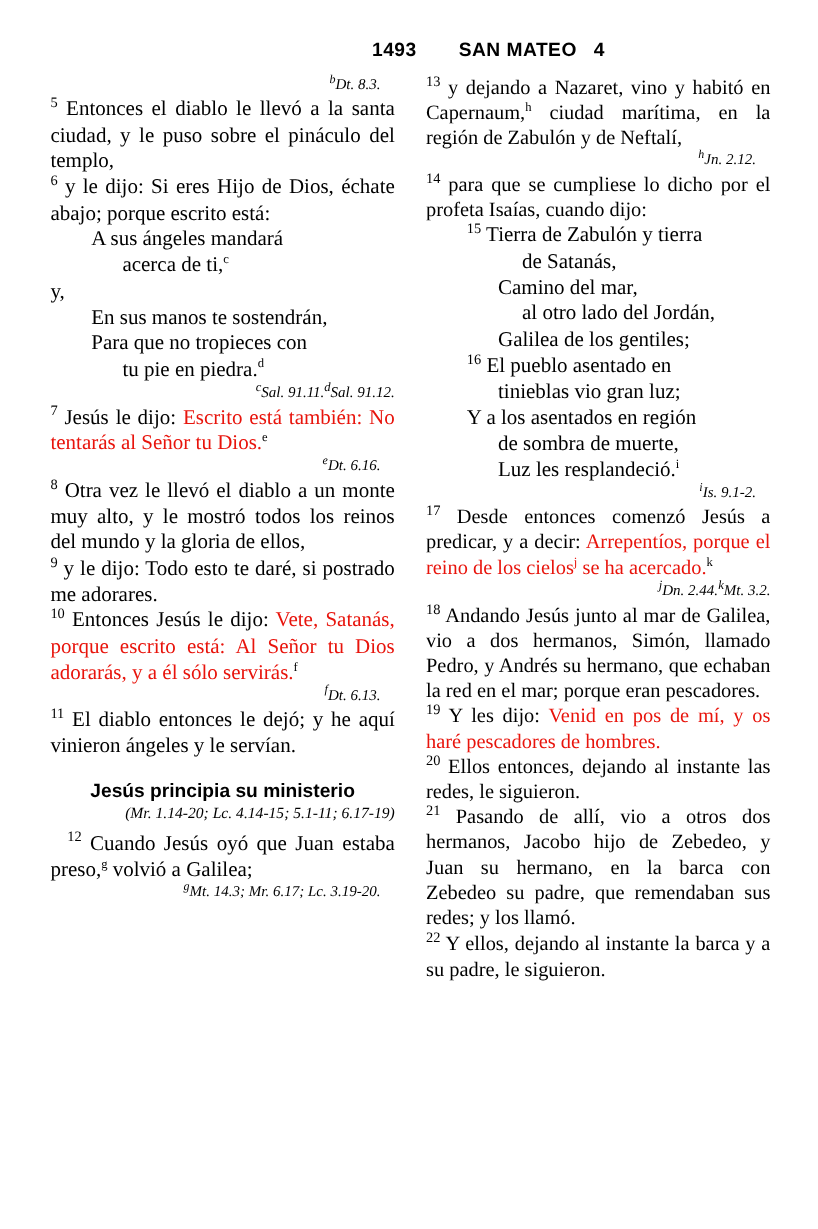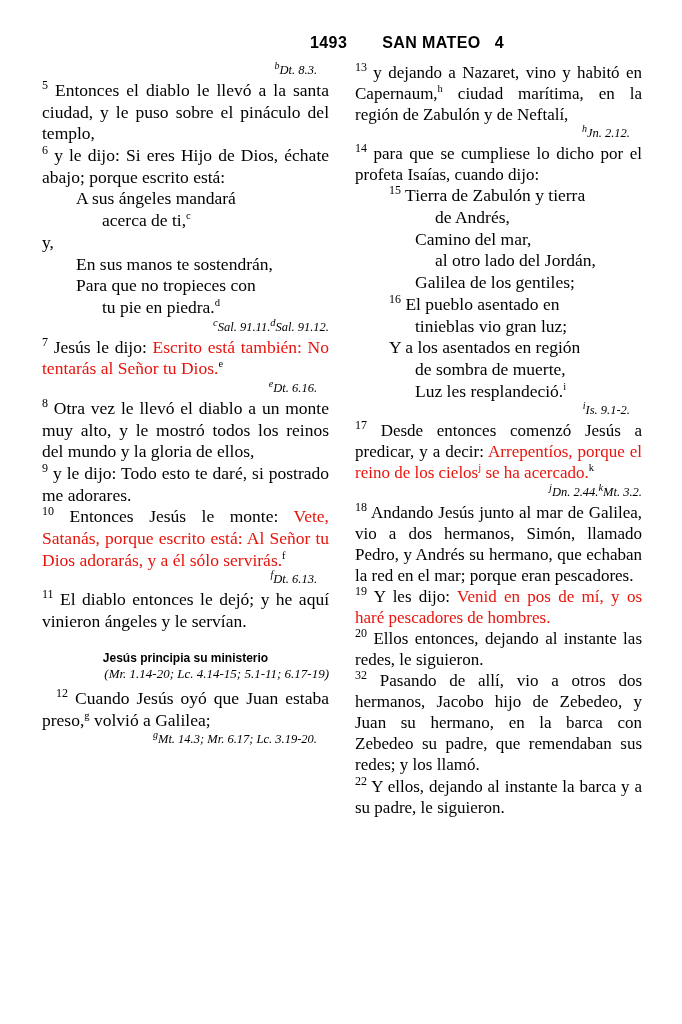--- a/index.html
+++ b/index.html
@@ -103,21 +103,21 @@
   }
   .sup {
     font-size: 10.5px;
     vertical-align: super;
     line-height: 0;
   }
   .sup.red { color: #e8140c; }
   .section-title {
     font-family: "Liberation Sans", sans-serif;
     font-weight: bold;
-    font-size: 12px;
+    font-size: 16px;
     text-align: center;
     margin: 18px 0 1px 0;
   }
   .section-refs {
     font-size: 13px;
     font-style: italic;
     text-align: right;
     margin: 0 0 6px 0;
   }
   .col-right p.verse { font-size: 17px; }
@@ -159,21 +159,21 @@
       </div>
 
       <p class="verse"><span class="vnum">7</span> <span>Jesús le dijo: </span><span class="red">Escrito está también: No tentarás al Señor tu Dios.</span><span class="sup">e</span></p>
 
       <p class="note"><span class="sup">e</span><span>Dt. 6.16.</span></p>
 
       <p class="verse"><span class="vnum">8</span> <span>Otra vez le llevó el diablo a un monte muy alto, y le mostró todos los reinos del mundo y la gloria de ellos,</span></p>
 
       <p class="verse"><span class="vnum">9</span> <span>y le dijo: Todo esto te daré, si postrado me adorares.</span></p>
 
-      <p class="verse"><span class="vnum">10</span> <span>Entonces Jesús le monte: </span><span class="red">Vete, Satanás, porque escrito está: Al Señor tu Dios adorarás, y a él sólo servirás.</span><span class="sup">f</span></p>
+      <p class="verse"><span class="vnum">10</span> <span>Entonces Jesús le dijo: </span><span class="red">Vete, Satanás, porque escrito está: Al Señor tu Dios adorarás, y a él sólo servirás.</span><span class="sup">f</span></p>
 
       <p class="note"><span class="sup">f</span><span>Dt. 6.13.</span></p>
 
       <p class="verse"><span class="vnum">11</span> <span>El diablo entonces le dejó; y he aquí vinieron ángeles y le servían.</span></p>
 
       <h2 class="section-title">Jesús principia su ministerio</h2>
       <p class="section-refs">(Mr. 1.14-20; Lc. 4.14-15; 5.1-11; 6.17-19)</p>
 
       <p class="verse" style="text-indent:14px"><span class="vnum">12</span> <span>Cuando Jesús oyó que Juan estaba preso,</span><span class="sup">g</span><span> volvió a Galilea;</span></p>
 
@@ -182,21 +182,21 @@
     </div>
 
     <div class="col col-right">
 
       <p class="verse"><span class="vnum">13</span> <span>y dejando a Nazaret, vino y habitó en Capernaum,</span><span class="sup">h</span><span> ciudad marítima, en la región de Zabulón y de Neftalí,</span></p>
       <p class="note"><span class="sup">h</span><span>Jn. 2.12.</span></p>
 
       <p class="verse"><span class="vnum">14</span> <span>para que se cumpliese lo dicho por el profeta Isaías, cuando dijo:</span></p>
 
       <p class="poetry ind1"><span class="vnum">15</span> <span>Tierra de Zabulón y tierra</span></p>
-      <p class="poetry ind3">de Andrés,</p>
+      <p class="poetry ind3">de Satanás,</p>
       <p class="poetry ind2">Camino del mar,</p>
       <p class="poetry ind3">al otro lado del Jordán,</p>
       <p class="poetry ind2">Galilea de los gentiles;</p>
       <p class="poetry ind1"><span class="vnum">16</span> <span>El pueblo asentado en</span></p>
       <p class="poetry ind2">tinieblas vio gran luz;</p>
       <p class="poetry ind1">Y a los asentados en región</p>
       <p class="poetry ind2">de sombra de muerte,</p>
       <p class="poetry ind2"><span>Luz les resplandeció.</span><span class="sup">i</span></p>
 
       <p class="note"><span class="sup">i</span><span>Is. 9.1-2.</span></p>
@@ -207,19 +207,19 @@
         <span><span class="sup">j</span><span>Dn. 2.44.</span></span>
         <span><span class="sup">k</span><span>Mt. 3.2.</span></span>
       </div>
 
       <p class="verse"><span class="vnum">18</span> <span>Andando Jesús junto al mar de Galilea, vio a dos hermanos, Simón, llamado Pedro, y Andrés su hermano, que echaban la red en el mar; porque eran pescadores.</span></p>
 
       <p class="verse"><span class="vnum">19</span> <span>Y les dijo: </span><span class="red">Venid en pos de mí, y os haré pescadores de hombres.</span></p>
 
       <p class="verse"><span class="vnum">20</span> <span>Ellos entonces, dejando al instante las redes, le siguieron.</span></p>
 
-      <p class="verse"><span class="vnum">32</span> <span>Pasando de allí, vio a otros dos hermanos, Jacobo hijo de Zebedeo, y Juan su hermano, en la barca con Zebedeo su padre, que remendaban sus redes; y los llamó.</span></p>
+      <p class="verse"><span class="vnum">21</span> <span>Pasando de allí, vio a otros dos hermanos, Jacobo hijo de Zebedeo, y Juan su hermano, en la barca con Zebedeo su padre, que remendaban sus redes; y los llamó.</span></p>
 
       <p class="verse"><span class="vnum">22</span> <span>Y ellos, dejando al instante la barca y a su padre, le siguieron.</span></p>
 
     </div>
   </div>
 </div>
 
 </body></html>

